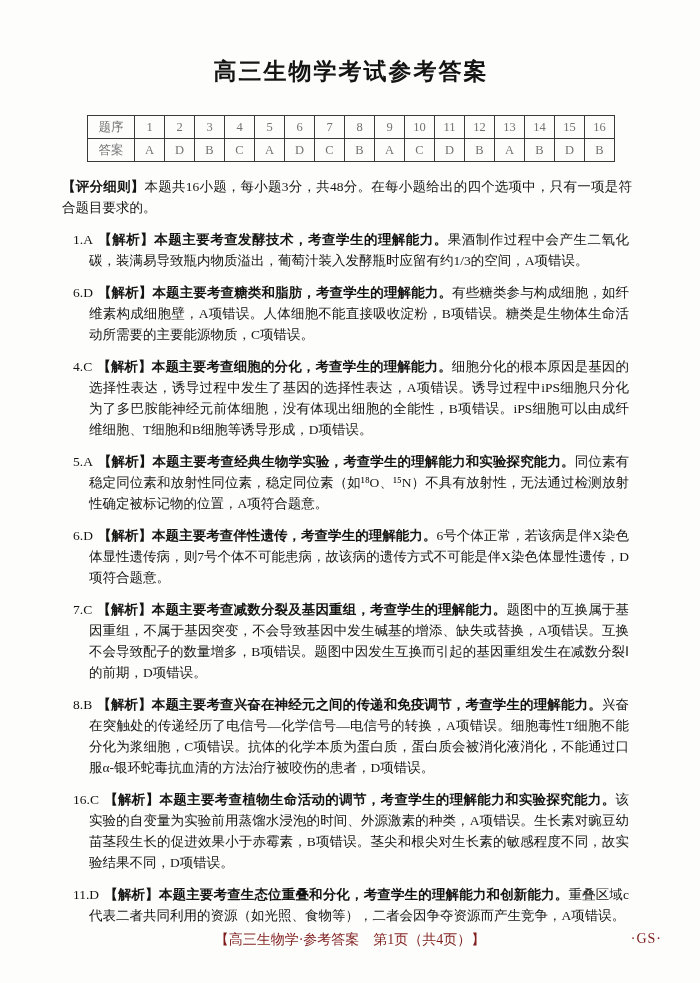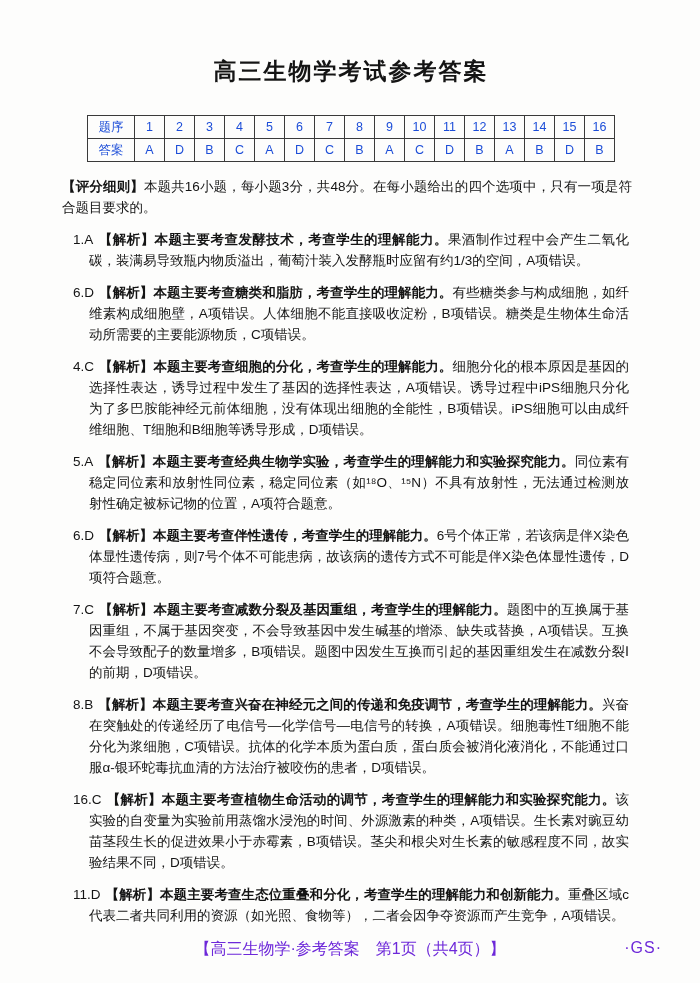--- a/index.html
+++ b/index.html
@@ -3,21 +3,21 @@
 <meta charset="utf-8">
 <style>
   html,body { margin:0; padding:0; }
   body { background:#e9e9e9; }
   .page {
     position:relative;
     width:700px; height:983px;
     margin:0 auto;
     background:#fdfdfc;
     color:#141414;
-    font-family:Liberation Sans, sans-serif;
+    font-family:Liberation Serif, serif;
     overflow:hidden;
   }
   .content { padding:56px 60px 0 62px; }
   .doc-title {
     margin:0 0 28px 0;
     text-align:center;
     font-size:23px;
     font-weight:bold;
     letter-spacing:2px;
   }
@@ -25,21 +25,21 @@
     border-collapse:collapse;
     margin:0 auto 14px auto;
   }
   table.answers td {
     border:1px solid #3a3a3a;
     text-align:center;
     vertical-align:middle;
     font-size:12.5px;
     height:20px;
     padding:1px 0;
-    color:#1d4ed8;
+    color:#737373;
   }
   td.rowhead { width:46px; }
   td.cell   { width:29px; }
   .rubric {
     margin:8px 8px 3px 0;
     font-size:13.5px;
     line-height:21px;
     text-align:justify;
   }
   .item {
@@ -48,24 +48,24 @@
     line-height:21px;
     text-align:justify;
     padding-left:16px;
     text-indent:-16px;
   }
   .item .num { margin-right:5px; }
   b { font-weight:bold; }
   .footer {
     position:absolute;
     left:0; right:0;
-    bottom:26px;
+    bottom:34px;
     height:18px;
-    font-size:16px;
-    color:#6d28d9;
+    font-size:14px;
+    color:#7f1d1d;
   }
   .footer .center { position:absolute; left:0; right:0; text-align:center; }
   .footer .right  { position:absolute; right:38px; top:0; letter-spacing:1px; }
 </style>
 </head>
 <body>
 
 <div class="page">
   <div class="content">
 

